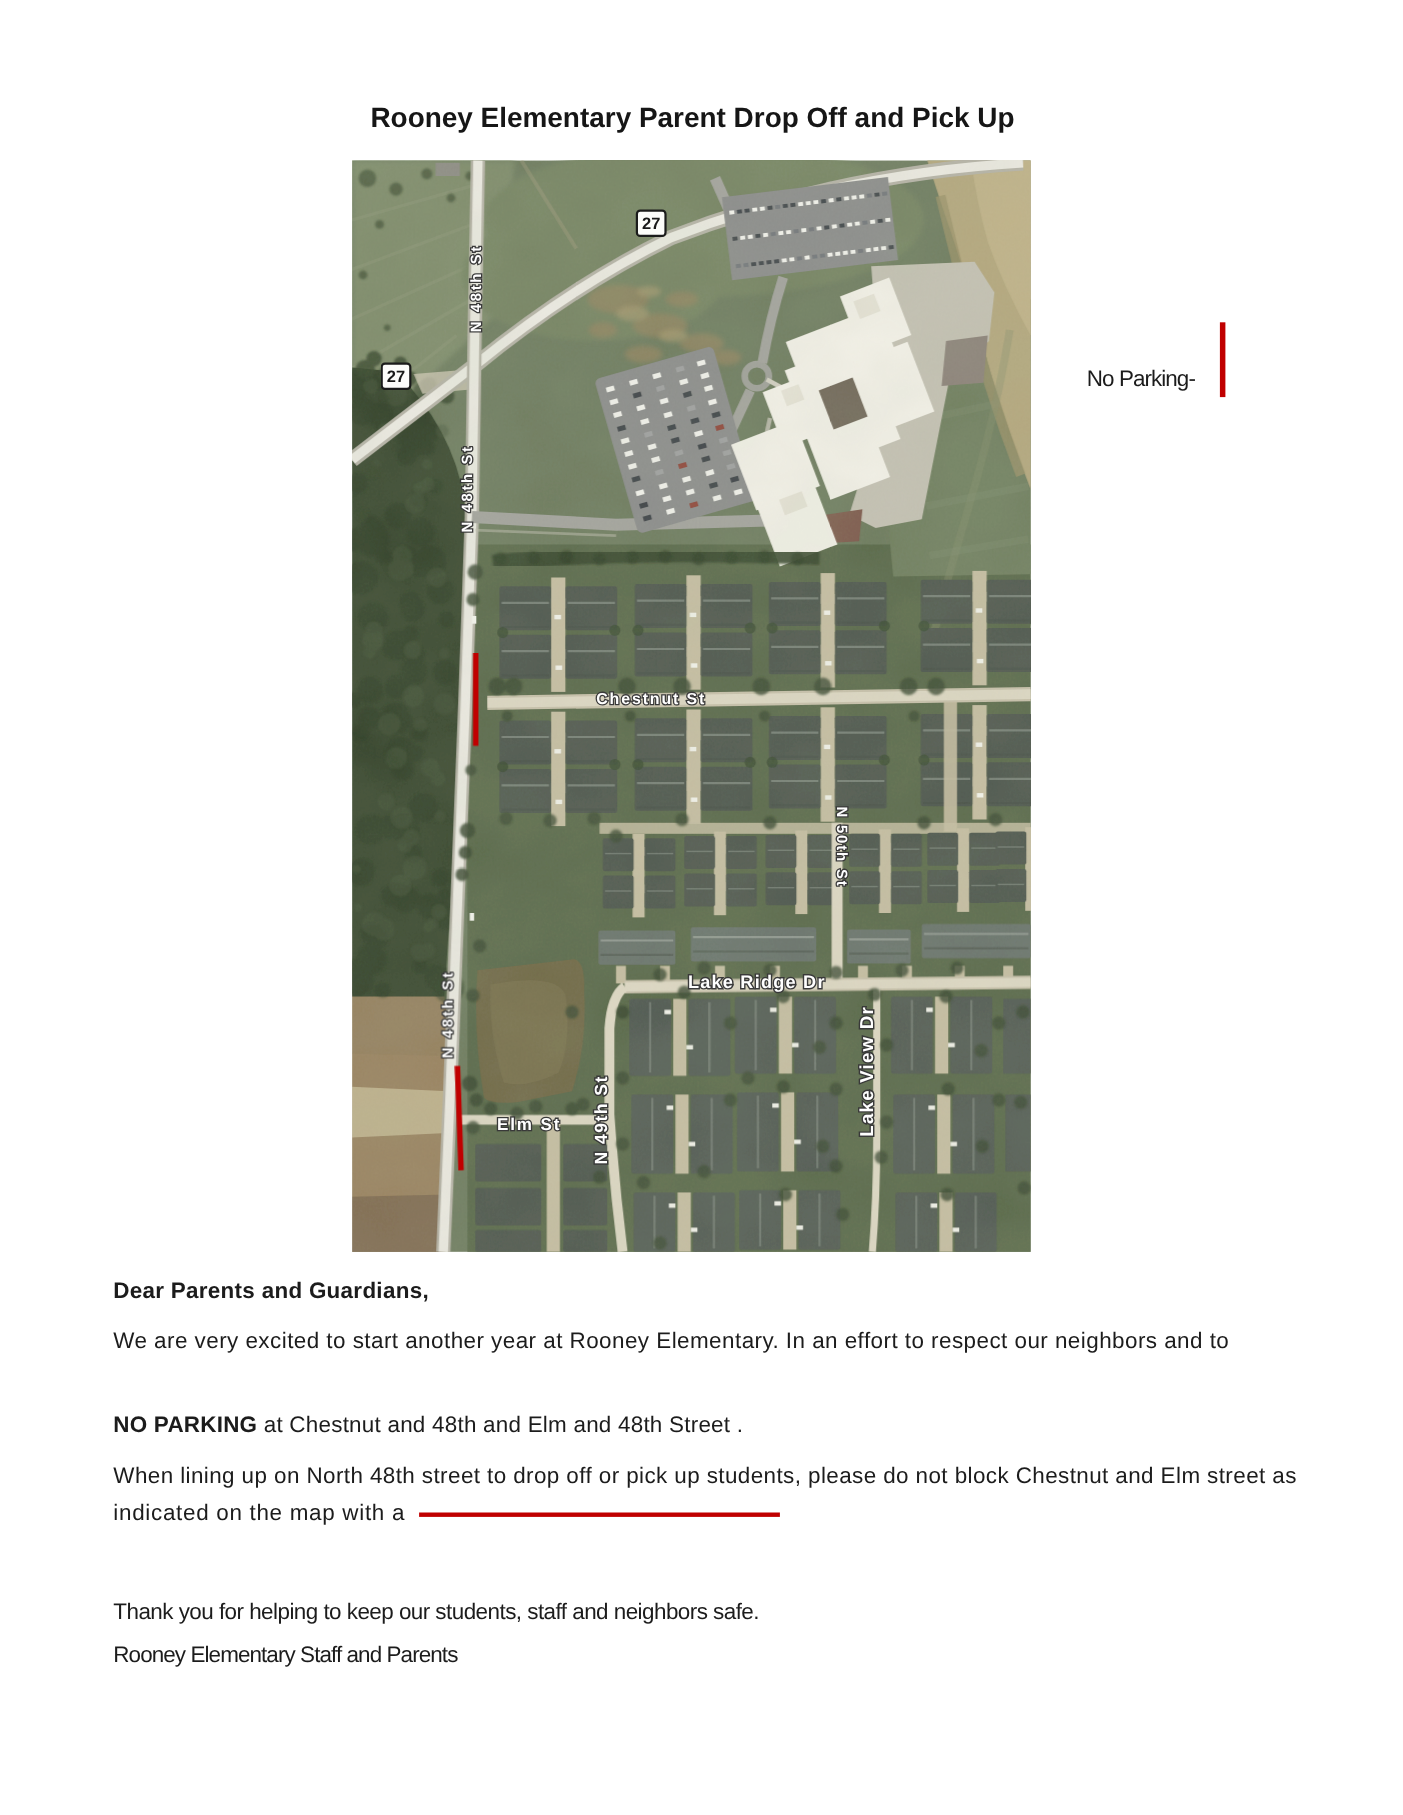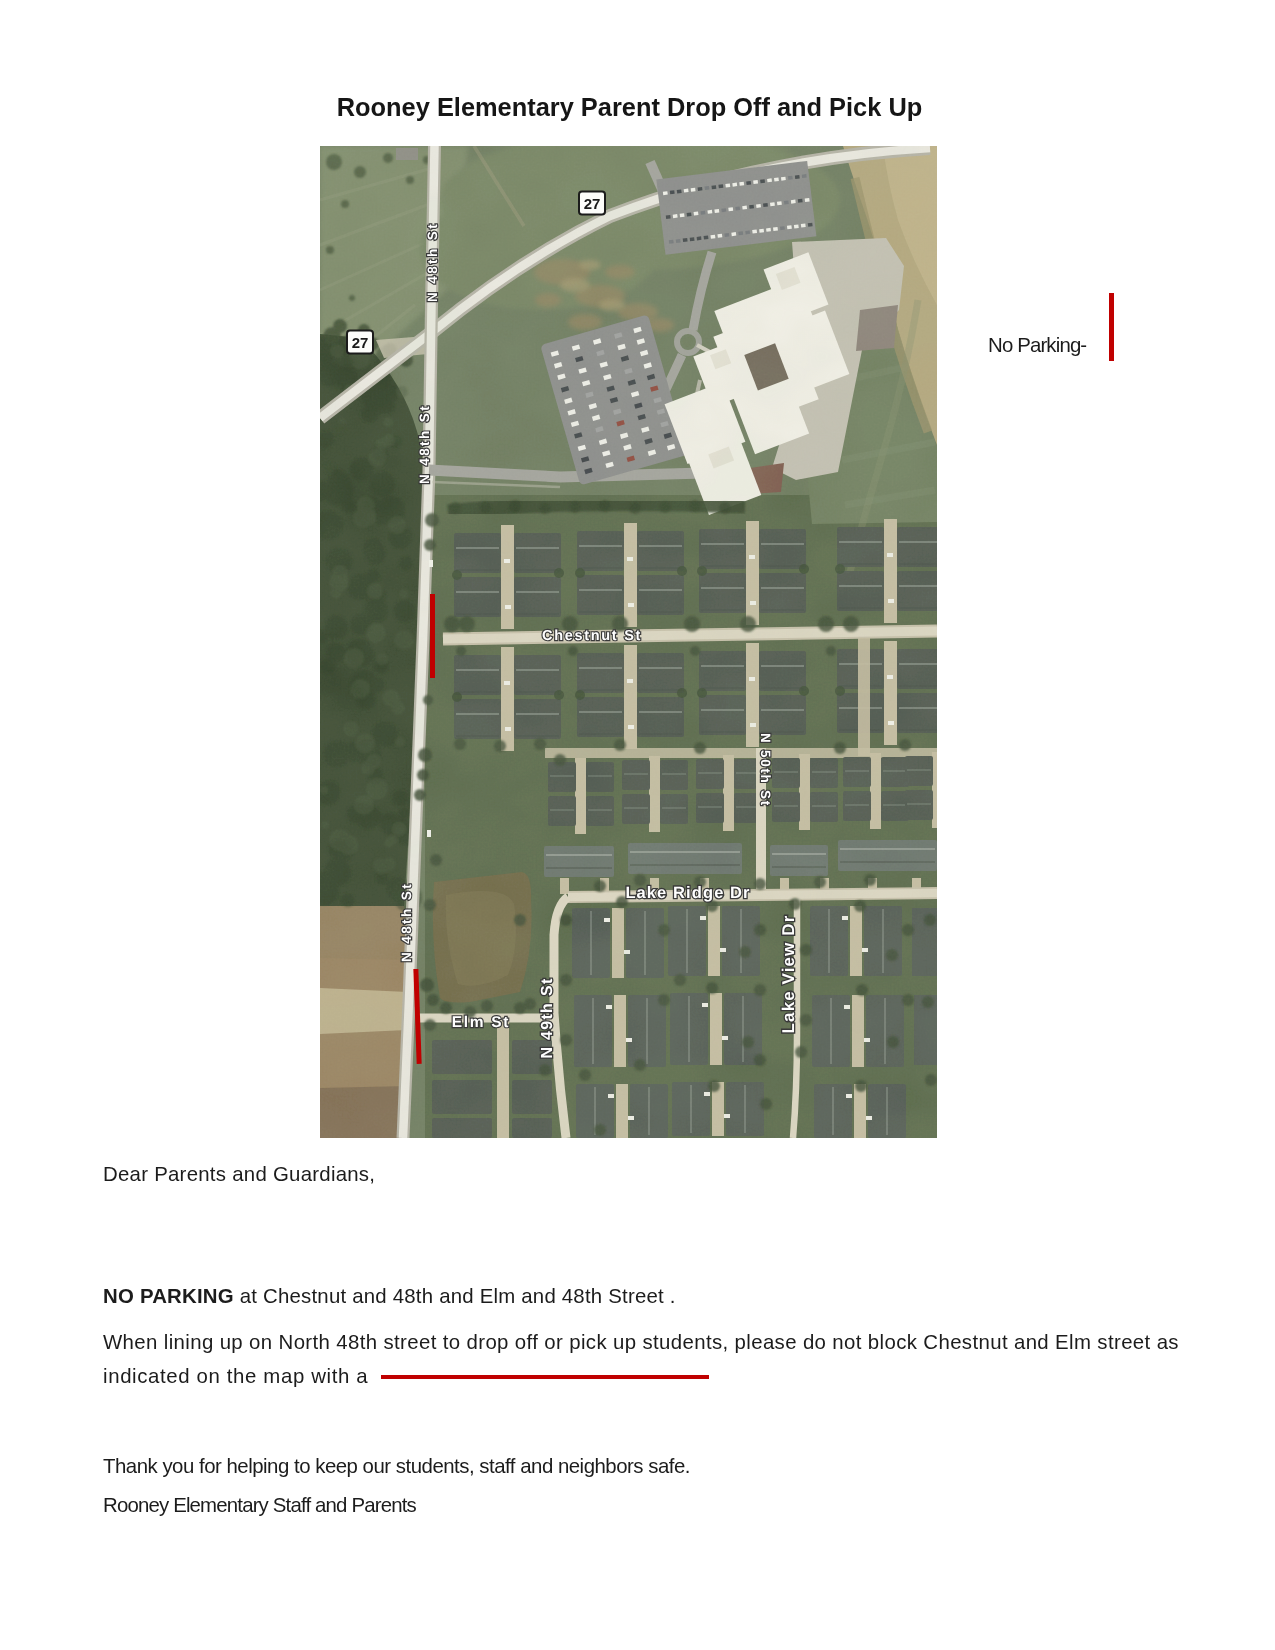--- a/index.html
+++ b/index.html
@@ -959,23 +959,23 @@
         <rect x="347" y="330.5" width="26" height="23" rx="3" fill="#fdfdfb" stroke="#1c1c1c" stroke-width="2"></rect>
         <text x="360" y="347.5" font-size="15" font-weight="bold" fill="#1a1a1a" text-anchor="middle">27</text>
       </g>
 </g>
 </svg>
 
 <div class="line" style="top:327.9px;left:988px;letter-spacing:-0.85px;">No Parking-</div>
 
 <div style="position:absolute;left:1109px;top:293px;width:5px;height:68px;background:#c00000;"></div>
 
-<div class="line" style="top:1157.4px;left:103px;letter-spacing:0.26px;">Dear Parents and Guardians,</div>
-
-<div class="line" style="top:1201.7px;left:103px;"><br></div>
+<div class="line" style="top:1157.4px;left:103px;letter-spacing:0.26px;font-weight:bold;">Dear Parents and Guardians,</div>
+
+<div class="line" style="top:1201.7px;left:103px;"><span style="letter-spacing:0.41px;">We are very excited to start another year at Rooney Elementary. In an effort to respect our neighbors and to</span><br></div>
 
 <div class="line" style="top:1279px;left:103px;letter-spacing:0.21px;"><b>NO PARKING</b> at Chestnut and 48th and Elm and 48th Street .</div>
 
 <div class="line" style="top:1324.6px;left:103px;"><span style="letter-spacing:0.37px;">When lining up on North 48th street to drop off or pick up students, please do not block Chestnut and Elm street as</span><br><span style="letter-spacing:0.63px;">indicated on the map with a</span></div>
 
 <div style="position:absolute;left:381px;top:1374.8px;width:328px;height:4px;background:#c00000;"></div>
 
 <div class="line" style="top:1448.5px;left:103px;letter-spacing:-0.49px;">Thank you for helping to keep our students, staff and neighbors safe.</div>
 
 <div class="line" style="top:1487.7px;left:103px;letter-spacing:-0.83px;">Rooney Elementary Staff and Parents</div>

